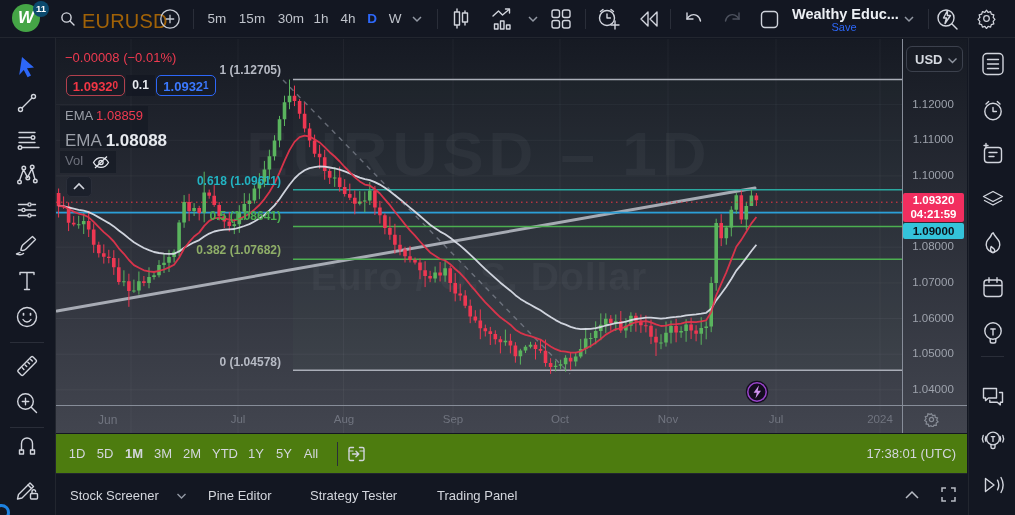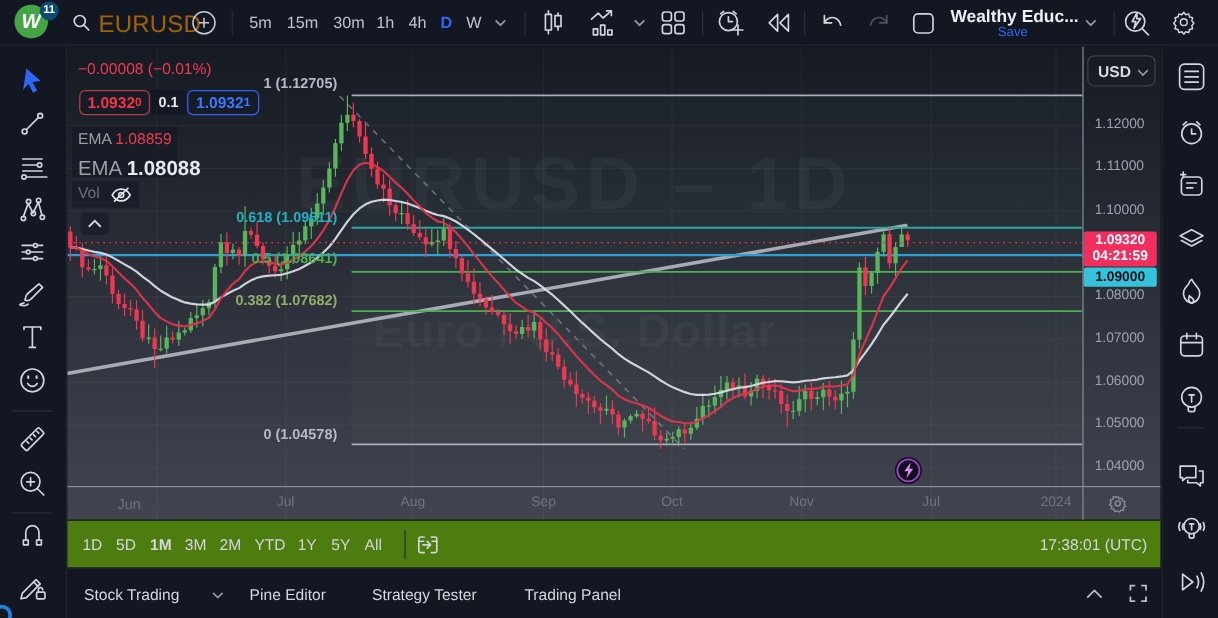--- a/index.html
+++ b/index.html
@@ -360,21 +360,21 @@
       <svg class="abs" style="left:291px;top:11px" width="19" height="18" viewBox="0 0 19 18">
         <g class="ic" stroke-width="1.3">
           <path d="M6.5 2.5h-3a 1.5 1.5 0 00-1.5 1.5v10a1.5 1.5 0 001.5 1.5h3M12.5 2.5h3a1.5 1.5 0 011.5 1.5v10a1.5 1.5 0 01-1.5 1.5h-3"></path>
           <path d="M2 6h4M13 6h4" stroke-width="1.2"></path>
           <path d="M5.5 9h6M9 6.2L11.8 9 9 11.8"></path>
         </g>
       </svg>
       <div class="abs" style="left:650px;top:12px;width:250px;text-align:right;color:#d3d6dd;font-size:13px;font-weight:500">17:38:01 (UTC)</div>
     </div>
 <div class="abs" style="left:56px;top:473px;width:911px;height:42px;background:#131722;border-top:1px solid #22262f;z-index:5">
-      <div class="abs" style="left:14px;top:14px;color:#d3d6dd;font-size:13px;font-weight:500">Stock Trading</div>
+      <div class="abs" style="left:14px;top:14px;color:#d3d6dd;font-size:13px;font-weight:500">Stock Screener</div>
       <div class="abs" style="left:152px;top:14px;color:#d3d6dd;font-size:13px;font-weight:500">Pine Editor</div>
       <div class="abs" style="left:254px;top:14px;color:#d3d6dd;font-size:13px;font-weight:500">Strategy Tester</div>
       <div class="abs" style="left:381px;top:14px;color:#d3d6dd;font-size:13px;font-weight:500">Trading Panel</div>
       <svg class="abs" style="left:120px;top:18px" width="11" height="9" viewBox="0 0 11 9">
         <path d="M1.5 2l4 4 4-4" stroke="#9298a3" fill="none" stroke-width="1.4"></path>
       </svg>
       <svg class="abs" style="left:848px;top:16px" width="16" height="10" viewBox="0 0 16 10">
         <path d="M2 8l6-6 6 6" stroke="#b8bcc4" fill="none" stroke-width="1.5"></path>
       </svg>
       <svg class="abs" style="left:884px;top:12px" width="17" height="17" viewBox="0 0 17 17">

